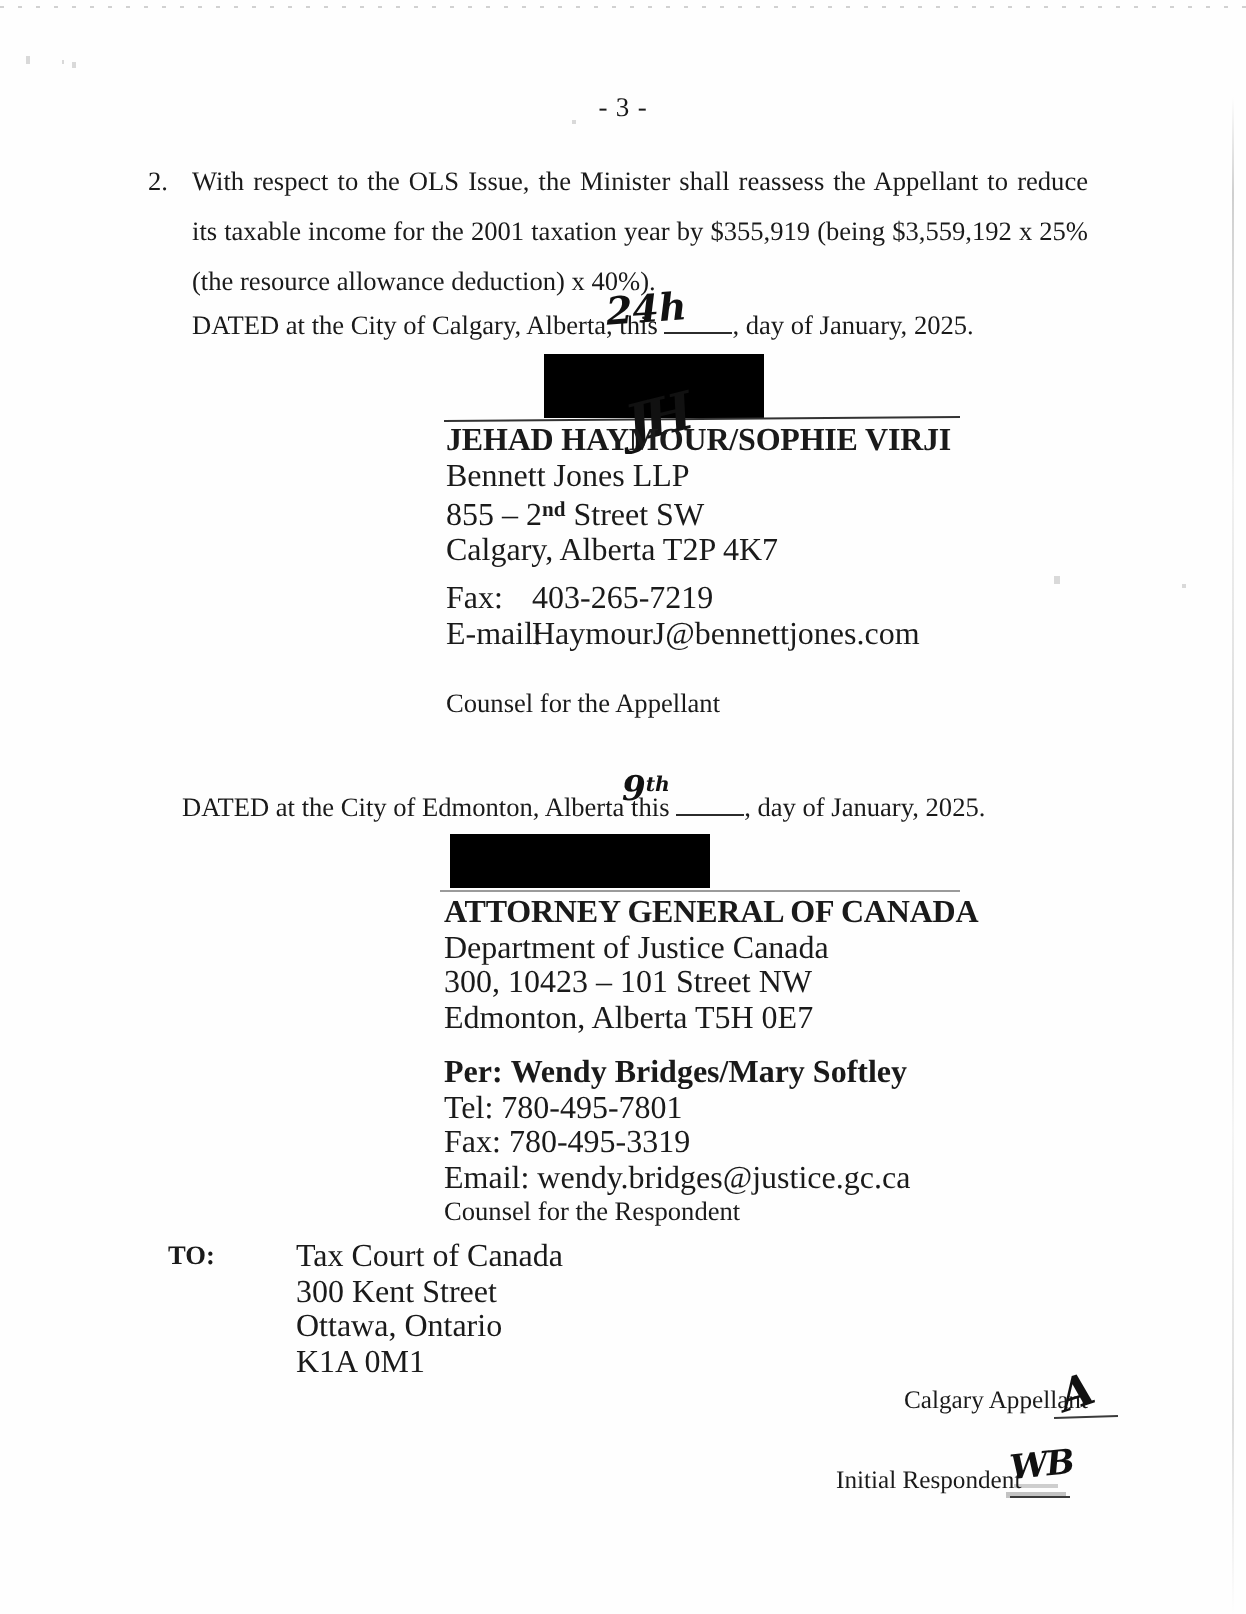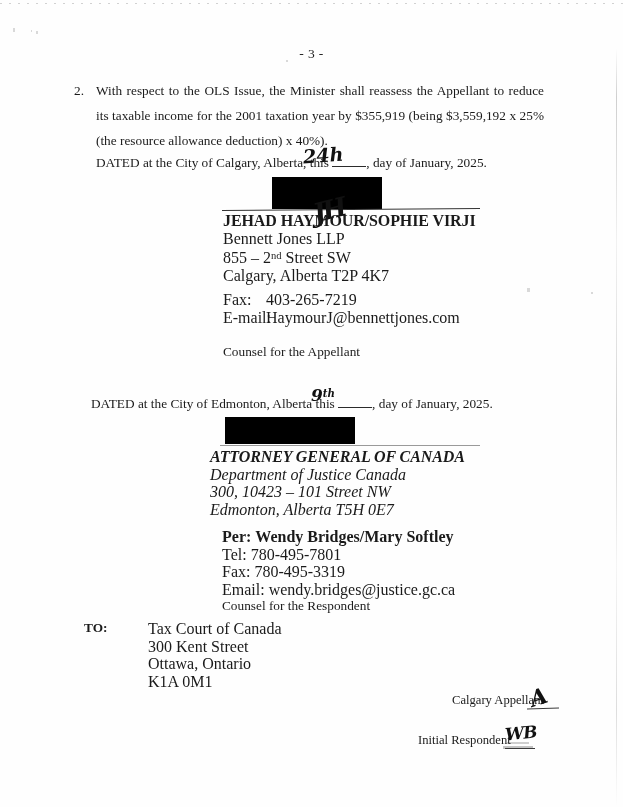--- a/index.html
+++ b/index.html
@@ -125,20 +125,21 @@
   .block {
     position: absolute;
     font-size: 16px;
     line-height: 17.6px;
   }
   .block div { white-space: nowrap; }
 
   sup {
     font-size: .66em;
     vertical-align: .42em;
+    font-weight: bold;
   }
 
   
   .to-label {
     position: absolute;
     font-weight: bold;
     font-size: 13.3px;
   }
 
   
@@ -212,21 +213,21 @@
   <div class="dated" style="left:91px; top:393px;">
     <span>DATED at the City of Edmonton, Alberta this</span>
     <span class="fillrule"></span><span>, day of January, 2025.</span>
   </div>
   <div class="hand" style="left:311px; top:385px; font-size:17px;"><span>9</span><sup style="font-size:.6em;">th</sup></div>
 
   <div class="redaction" style="left:225px; top:417px; width:130px; height:27px;"></div>
 
   <div class="sigrule" style="left:220px; top:445px; width:260px; background:#9a9a9a;"></div>
 
-  <div class="block" style="left:210px; top:448px;font-style:italic;">
+  <div class="block" style="left:222px; top:448px;">
     <div class="bold tight">ATTORNEY GENERAL OF CANADA</div>
     <div>Department of Justice Canada</div>
     <div>300, 10423 – 101 Street NW</div>
     <div>Edmonton, Alberta T5H 0E7</div>
   </div>
 
   <div class="block" style="left:222px; top:528px;">
     <div>
       <span class="bold">Per:</span>
       <span class="bold">Wendy Bridges/Mary Softley</span>

